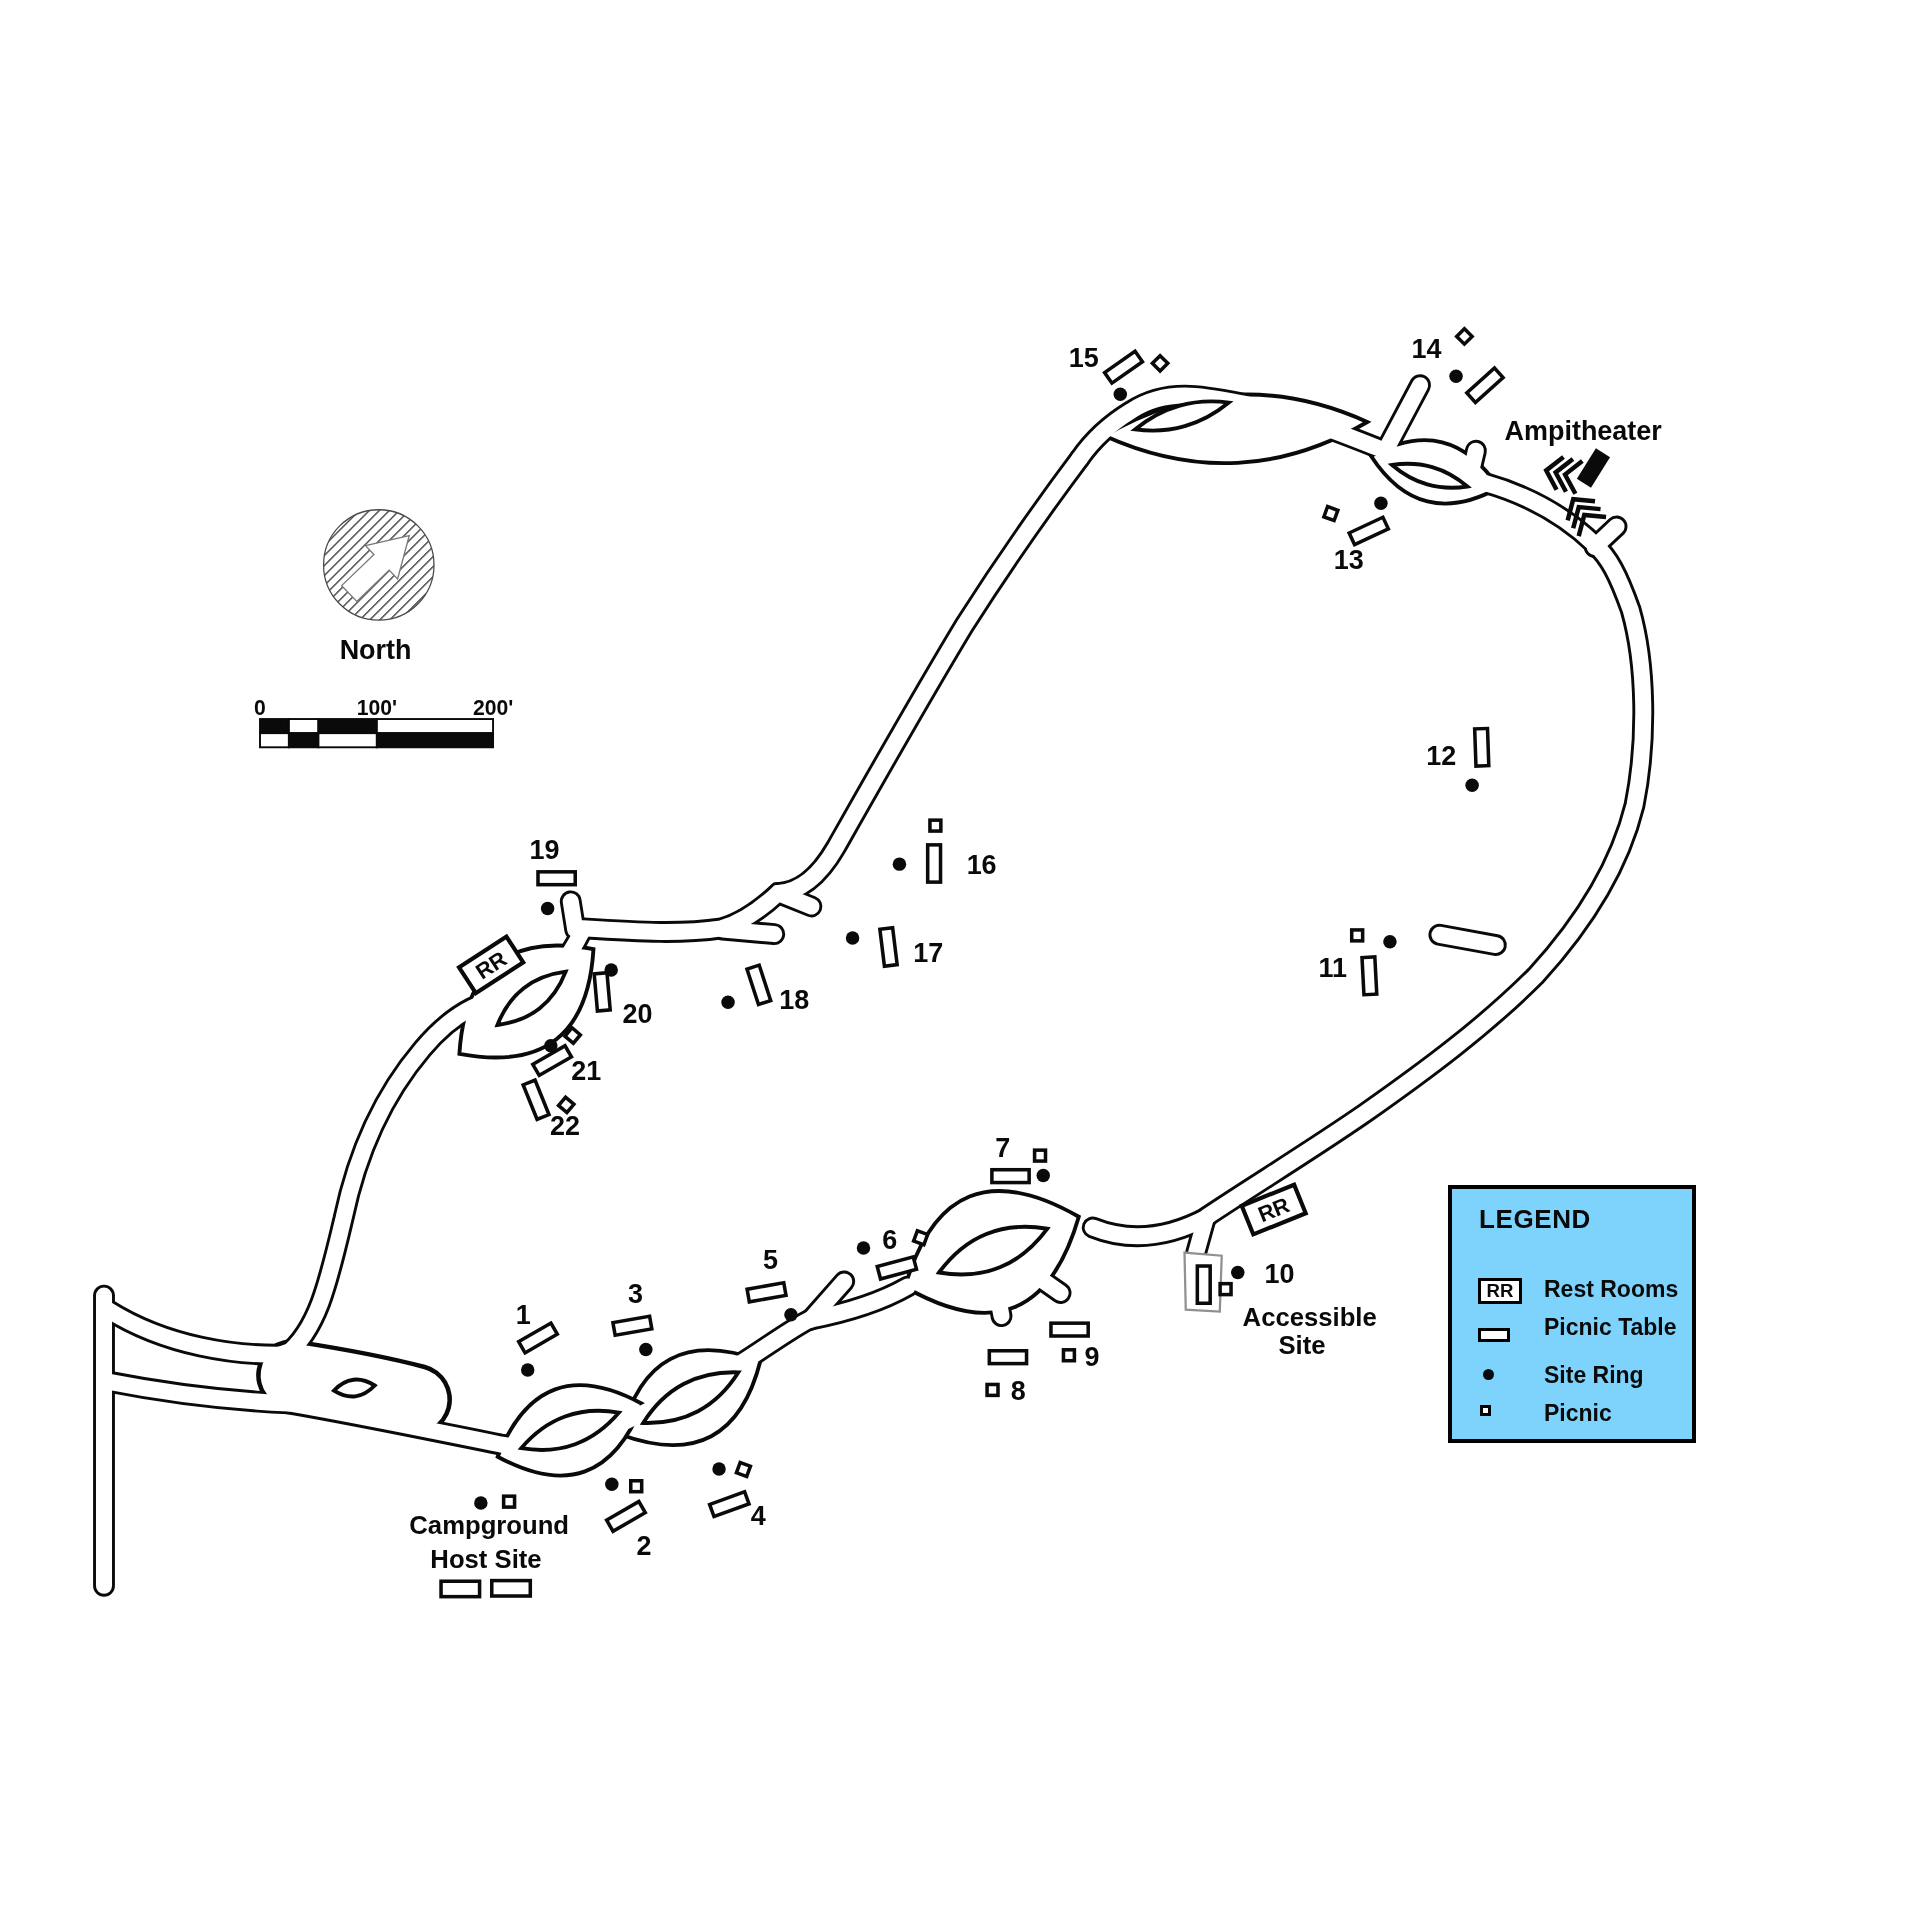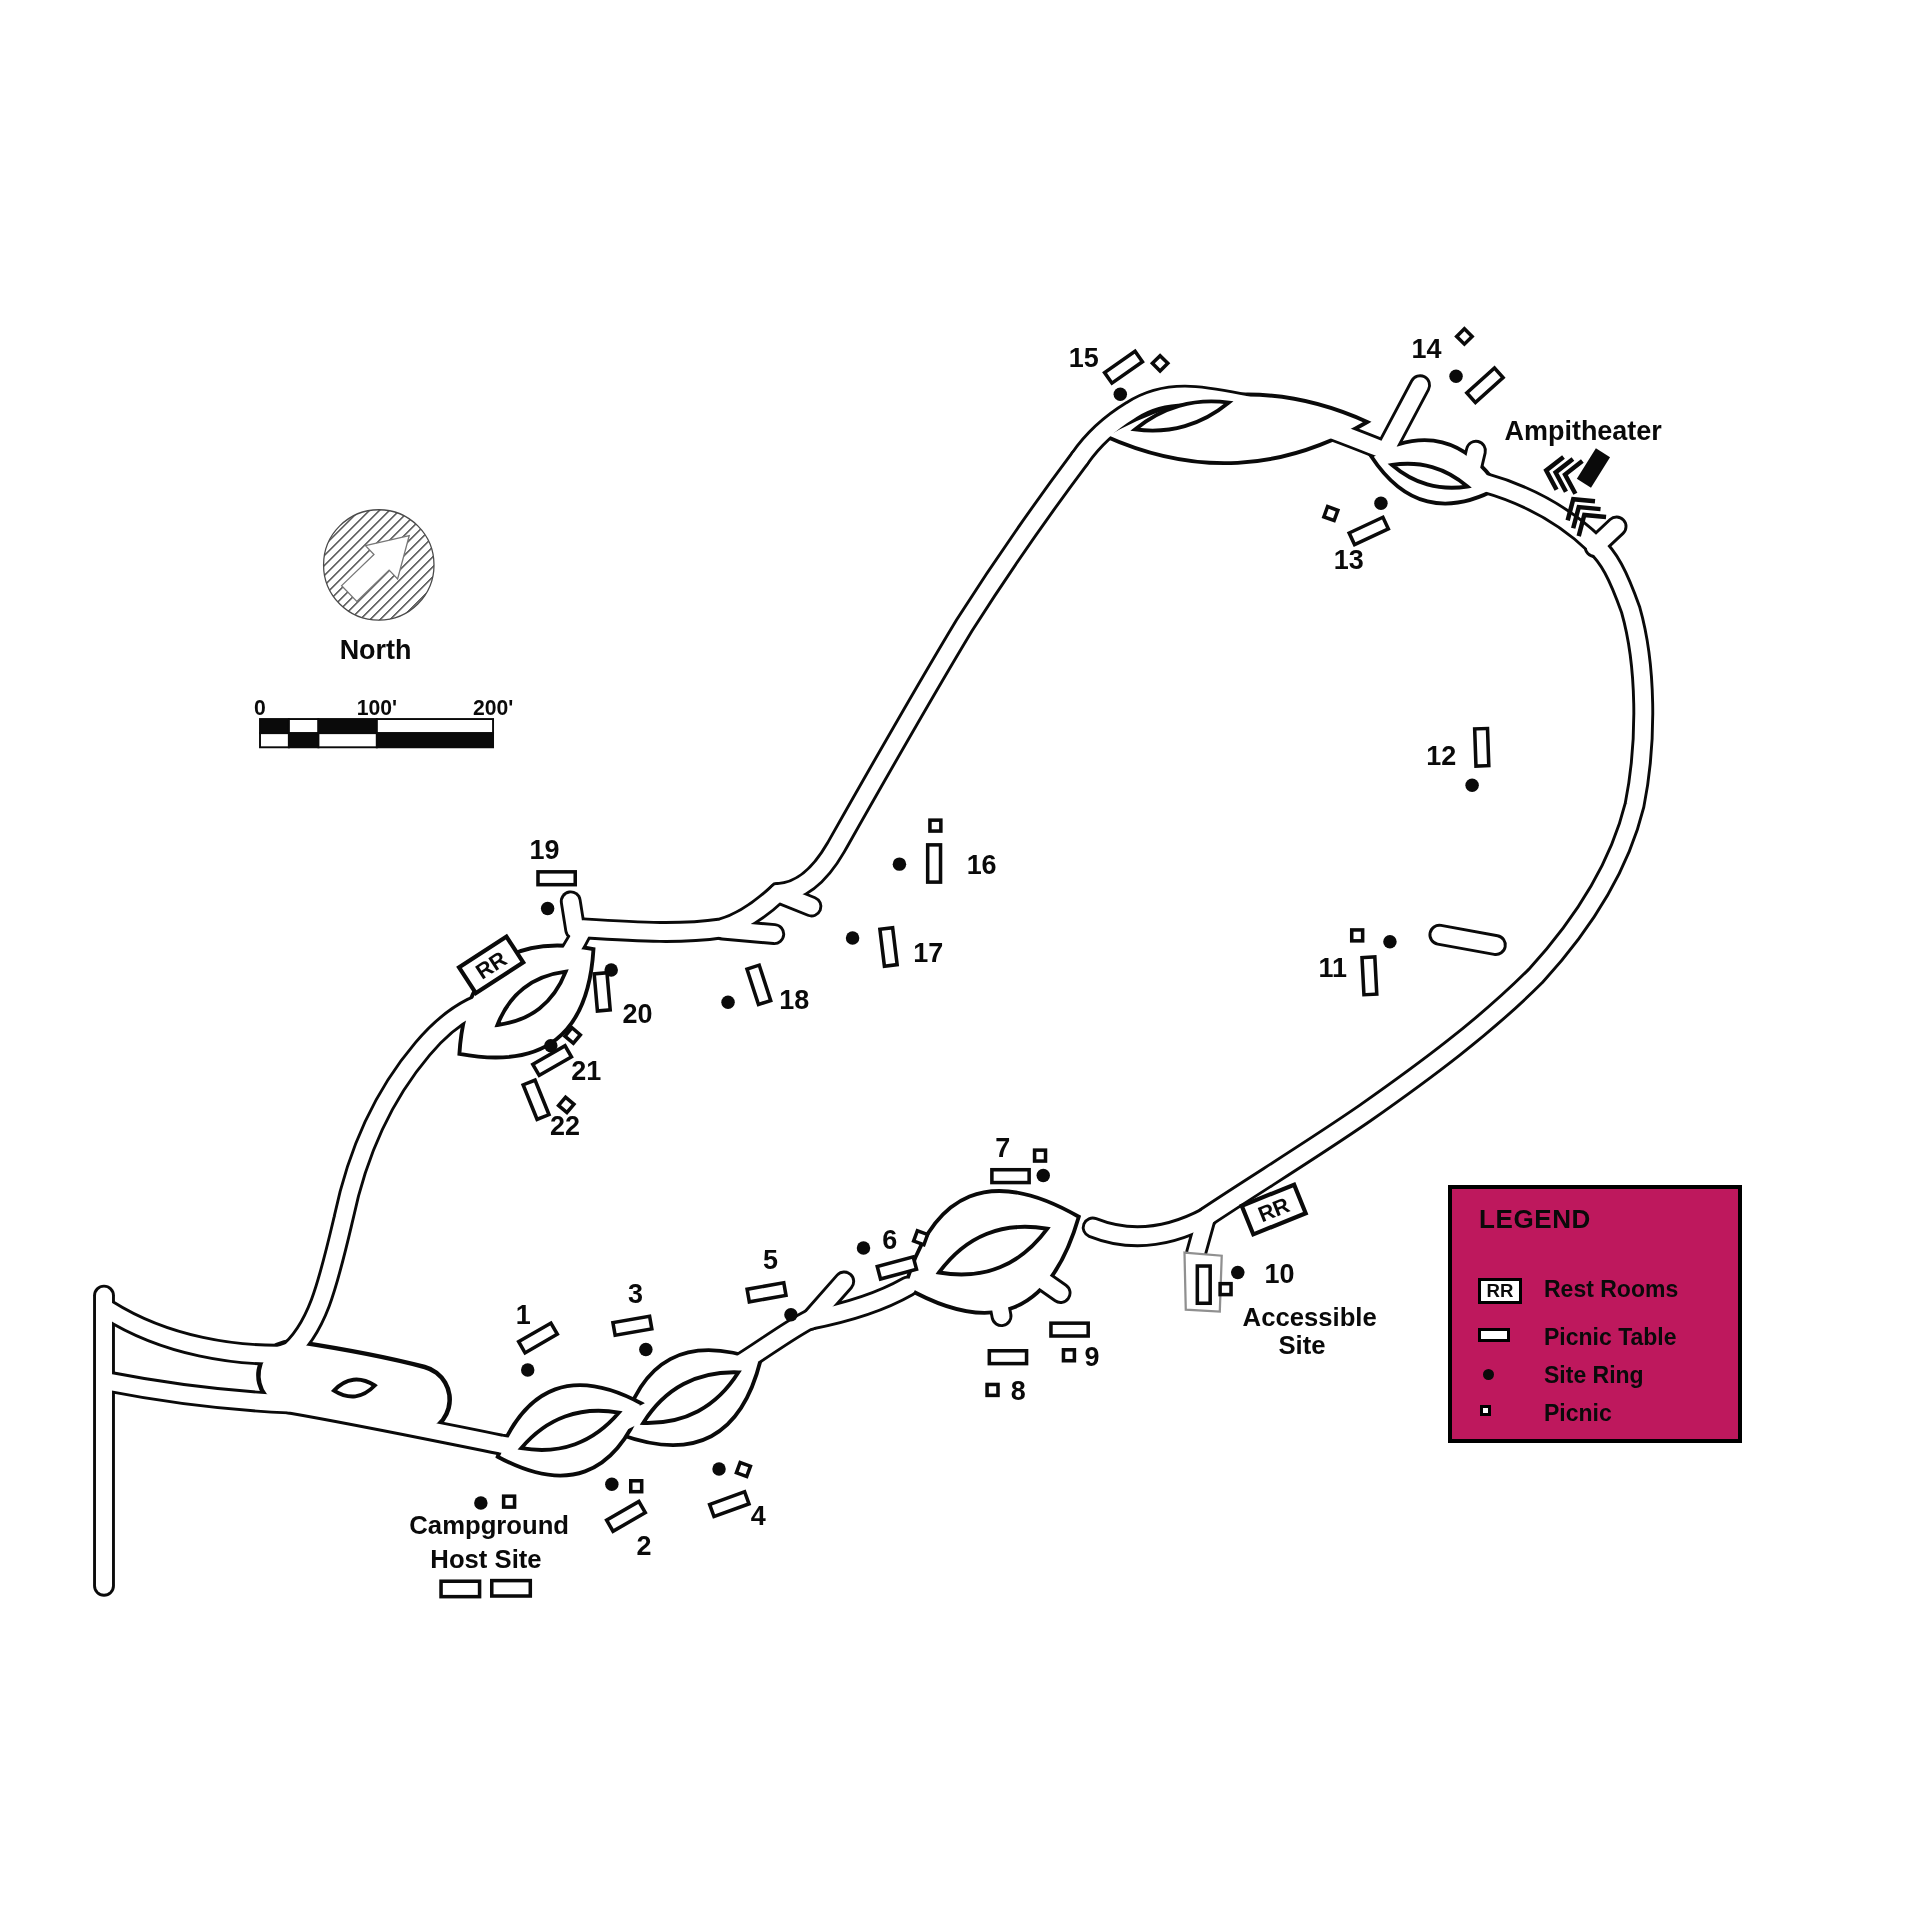--- a/index.html
+++ b/index.html
@@ -1,21 +1,21 @@
 <!DOCTYPE html>
 <html style="font-size:10.3px"><head>
 <meta charset="utf-8">
 <style>
   html,body{margin:0;padding:0;width:1926px;height:1926px;background:#ffffff;overflow:hidden;
     font-family:"Liberation Sans",sans-serif;}
   #stage{position:relative;width:1926px;height:1926px;background:#fff;}
   svg{position:absolute;left:0;top:0;}
   svg text{font-family:"Liberation Sans",sans-serif;font-weight:bold;fill:#0a0a0a;}
-  .legend{position:absolute;left:1448px;top:1185px;width:294px;height:258px;border:4.5px solid #000;
-    box-sizing:border-box;background:#be185d;}
+  .legend{position:absolute;left:1448px;top:1185px;width:248px;height:258px;border:4.5px solid #000;
+    box-sizing:border-box;background:#7dd3fc;}
   .legend-title{position:absolute;left:27px;top:15.4px;font-size:26px;font-weight:bold;color:#0a0a0a;letter-spacing:0.6px;}
   .lg-row{position:absolute;left:0;top:0;width:100%;}
   .lg-label{position:absolute;left:92px;font-size:23px;font-weight:bold;color:#0a0a0a;white-space:nowrap;}
   .lg-rr{position:absolute;left:26px;width:44px;height:26px;border:3.2px solid #000;box-sizing:border-box;
     text-align:center;font-size:18.6px;font-weight:bold;line-height:20px;color:#0a0a0a;background:#fff;}
   .lg-table{position:absolute;left:26px;width:32px;height:13.5px;border:3.2px solid #000;box-sizing:border-box;background:#fff;}
   .lg-dot{position:absolute;left:31px;width:11px;height:11px;border-radius:50%;background:#0a0a0a;}
   .lg-grill{position:absolute;left:28px;width:11px;height:11px;border:3.2px solid #000;box-sizing:border-box;background:#fff;}
 </style>
 </head>
@@ -357,21 +357,21 @@
 
   <div class="legend">
     <div class="legend-title">LEGEND</div>
     <div id="legend-rows">
         <div class="lg-row">
           <div class="lg-rr" style="top:89px">RR</div>
           <div class="lg-label" style="top:87px">Rest Rooms</div>
         </div>
         <div class="lg-row">
           <div class="lg-table" style="top:139px"></div>
-          <div class="lg-label" style="top:135px">Picnic Table</div>
+          <div class="lg-label" style="top:125px">Picnic Table</div>
         </div>
         <div class="lg-row">
           <div class="lg-dot" style="top:180px"></div>
           <div class="lg-label" style="top:173px">Site Ring</div>
         </div>
         <div class="lg-row">
           <div class="lg-grill" style="top:216px"></div>
           <div class="lg-label" style="top:211px">Picnic</div>
         </div>
       </div>

